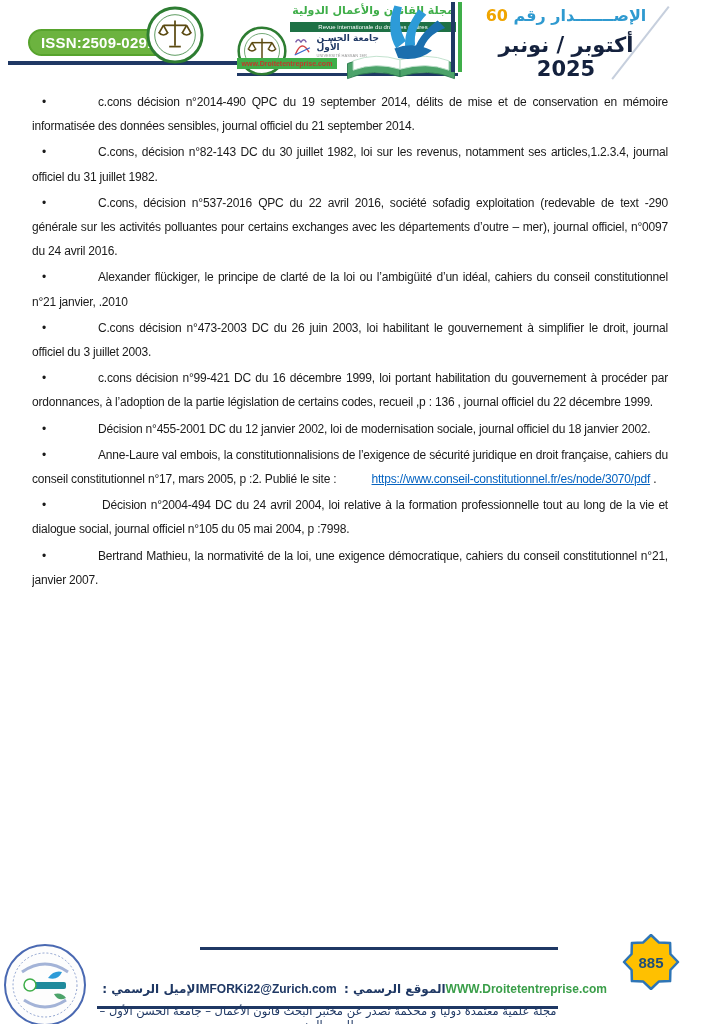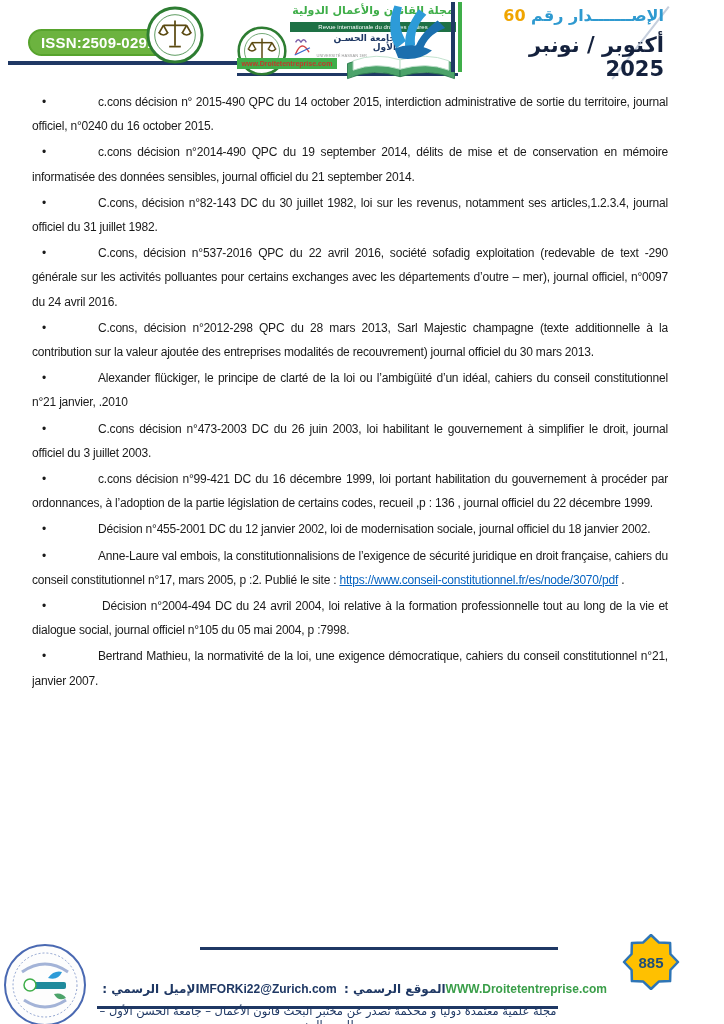--- a/index.html
+++ b/index.html
@@ -1,21 +1,21 @@
 <!DOCTYPE html>
 <html><head>
 <meta charset="utf-8">
 <style>
   html,body{margin:0;padding:0;background:#e8e8e8;}
   .page{
     position:relative;width:724px;height:1024px;margin:0 auto;
     background:#ffffff;overflow:hidden;
     font-family:"Liberation Sans",sans-serif;color:#1a1a1a;
   }
-  .ar{font-family:"DejaVu Sans",sans-serif;text-align:right;}
+  .ar{font-family:"DejaVu Sans",sans-serif;}
 
   
   .issn-pill{
     position:absolute;left:28px;top:29px;
     background:#6cb33f;border:2px solid #57a32d;border-radius:15px;
     color:#fff;font-weight:bold;font-size:15px;padding:3px 11px;letter-spacing:0.2px;
   }
   .hline{position:absolute;background:#1f3864;}
   .hl-left{left:8px;top:61px;width:232px;height:4px;}
   .hl-center{left:237px;top:73px;width:221px;height:3px;}
@@ -54,21 +54,21 @@
   .issue-num{color:#f0a500;}
   .issue-line2{color:#14213d;font-weight:bold;font-size:21px;}
 
   
   .refs{
     position:absolute;left:32px;top:90px;width:636px;max-height:845px;overflow:hidden;
     font-size:12px;letter-spacing:-0.2px;line-height:24.2px;text-align:justify;
   }
   .ref{margin:0 0 2px 0;text-indent:10px;}
   .ref .bullet{display:inline-block;width:56px;text-indent:0;font-size:12px;}
-  .ref-link{color:#0563c1;text-decoration:underline;}
+  .ref-link{color:#0563c1;text-decoration:underline;margin-left:32px;}
 
   
   .fline{position:absolute;background:#1f3864;}
   .fl-top{left:200px;top:947px;width:358px;height:3px;}
   .fl-bottom{left:97px;top:1006px;width:461px;height:3px;}
   .footer-line1{
     position:absolute;left:98px;top:1004px;width:460px;text-align:center;
     color:#1f3864;font-weight:normal;font-size:11.5px;direction:rtl;
   }
   .footer-line2{
@@ -159,25 +159,23 @@
 
   <div class="issue-block" dir="rtl">
     <div class="issue-line1 ar">
       <span>الإصـــــــدار رقم</span>
       <span class="issue-num">60</span>
     </div>
     <div class="issue-line2 ar">أكتوبر / نونبر 2025</div>
   </div>
 
   <div class="refs">
-      <div class="ref"><span class="bullet">•</span>c.cons décision n° 2015-490 QPC du 14 october 2015, interdiction administrative de sortie du territoire, journal officiel, n°0240 du 16 october 2015.</div>
       <div class="ref"><span class="bullet">•</span>c.cons décision n°2014-490 QPC du 19 september 2014, délits de mise et de conservation en mémoire informatisée des données sensibles, journal officiel du 21 september 2014.</div>
       <div class="ref"><span class="bullet">•</span>C.cons, décision n°82-143 DC du 30 juillet 1982, loi sur les revenus, notamment ses articles,1.2.3.4, journal officiel du 31 juillet 1982.</div>
       <div class="ref"><span class="bullet">•</span>C.cons, décision n°537-2016 QPC du 22 avril 2016, société sofadig exploitation (redevable de text -290 générale sur les activités polluantes pour certains exchanges avec les départements d’outre – mer), journal officiel, n°0097 du 24 avril 2016.</div>
-      <div class="ref"><span class="bullet">•</span>C.cons, décision n°2012-298 QPC du 28 mars 2013, Sarl Majestic champagne (texte additionnelle à la contribution sur la valeur ajoutée des entreprises modalités de recouvrement) journal officiel du 30 mars 2013.</div>
       <div class="ref"><span class="bullet">•</span>Alexander flückiger, le principe de clarté de la loi ou l’ambigüité d’un idéal, cahiers du conseil constitutionnel n°21 janvier, .2010</div>
       <div class="ref"><span class="bullet">•</span>C.cons décision n°473-2003 DC du 26 juin 2003, loi habilitant le gouvernement à simplifier le droit, journal officiel du 3 juillet 2003.</div>
       <div class="ref"><span class="bullet">•</span>c.cons décision n°99-421 DC du 16 décembre 1999, loi portant habilitation du gouvernement à procéder par ordonnances, à l’adoption de la partie législation de certains codes, recueil ,p : 136 , journal officiel du 22 décembre 1999.</div>
       <div class="ref"><span class="bullet">•</span>Décision n°455-2001 DC du 12 janvier 2002, loi de modernisation sociale, journal officiel du 18 janvier 2002.</div>
       <div class="ref"><span class="bullet">•</span>Anne-Laure val embois, la constitutionnalisions de l’exigence de sécurité juridique en droit française, cahiers du conseil constitutionnel n°17, mars 2005, p :2. Publié le site : <a href="#" class="ref-link">https://www.conseil-constitutionnel.fr/es/node/3070/pdf</a> .</div>
       <div class="ref"><span class="bullet">•</span> Décision n°2004-494 DC du 24 avril 2004, loi relative à la formation professionnelle tout au long de la vie et dialogue social, journal officiel n°105 du 05 mai 2004, p :7998.</div>
       <div class="ref"><span class="bullet">•</span>Bertrand Mathieu, la normativité de la loi, une exigence démocratique, cahiers du conseil constitutionnel n°21, janvier 2007.</div>
     </div>
 
   <svg class="stamp" viewBox="0 0 86 86">

